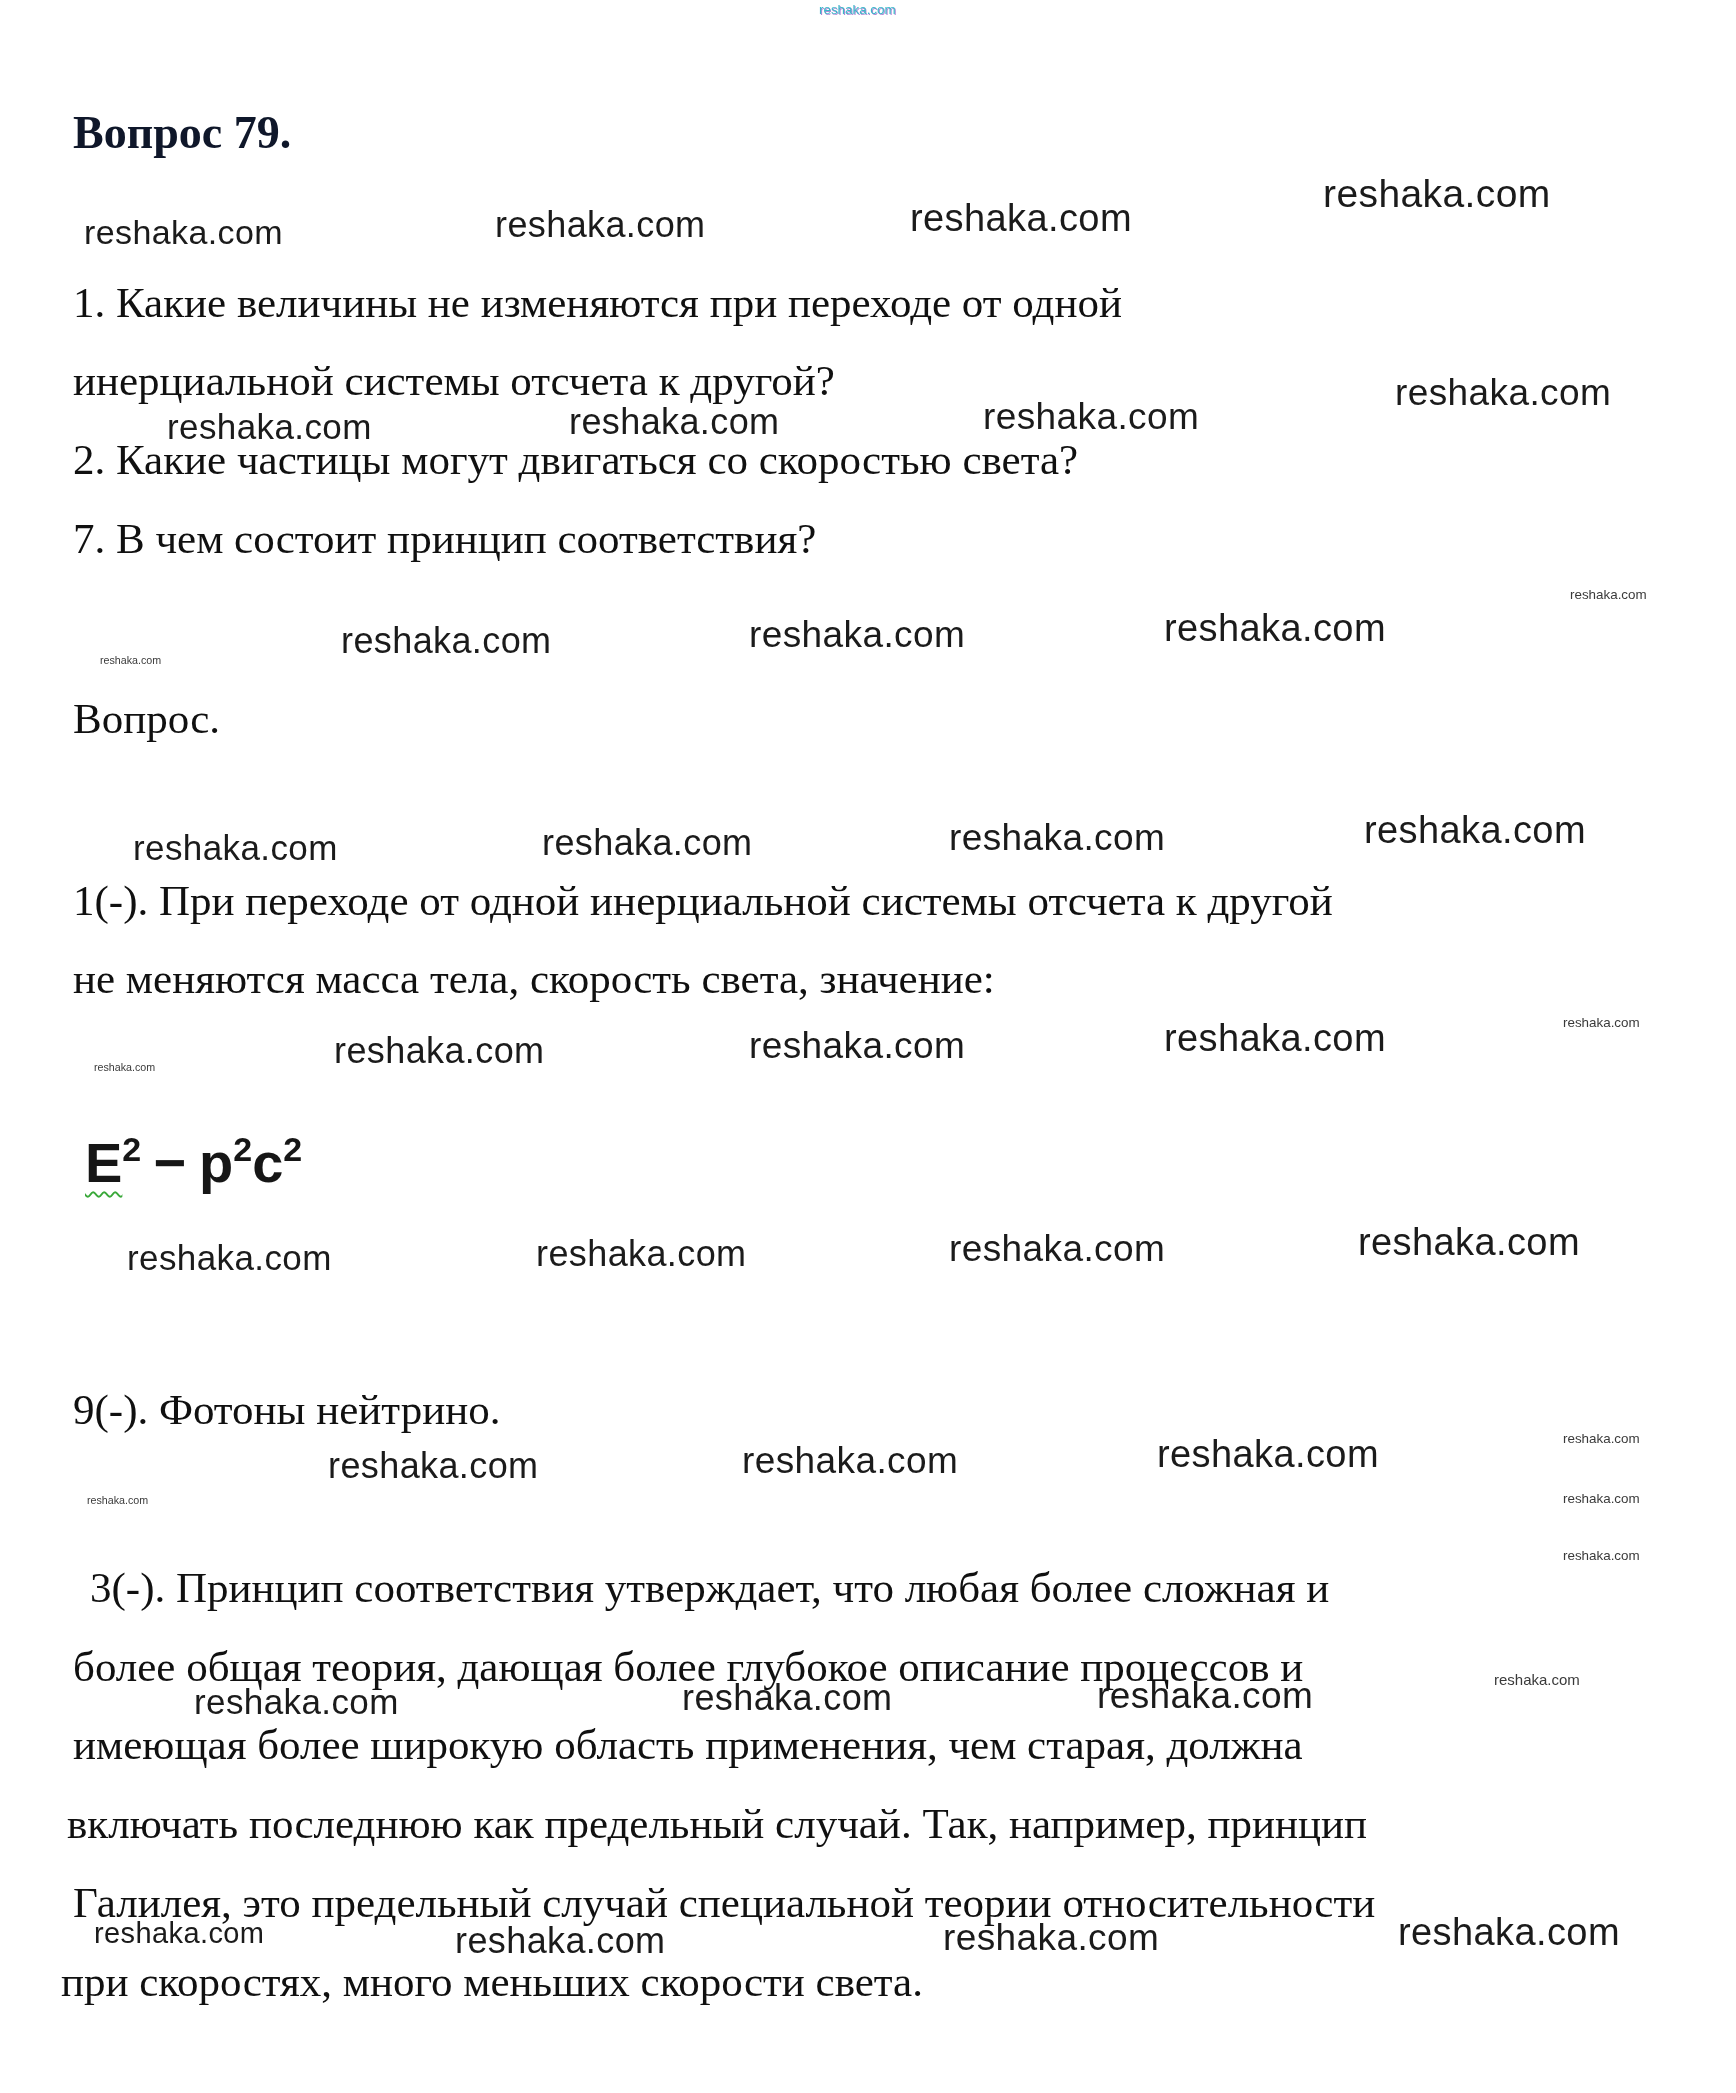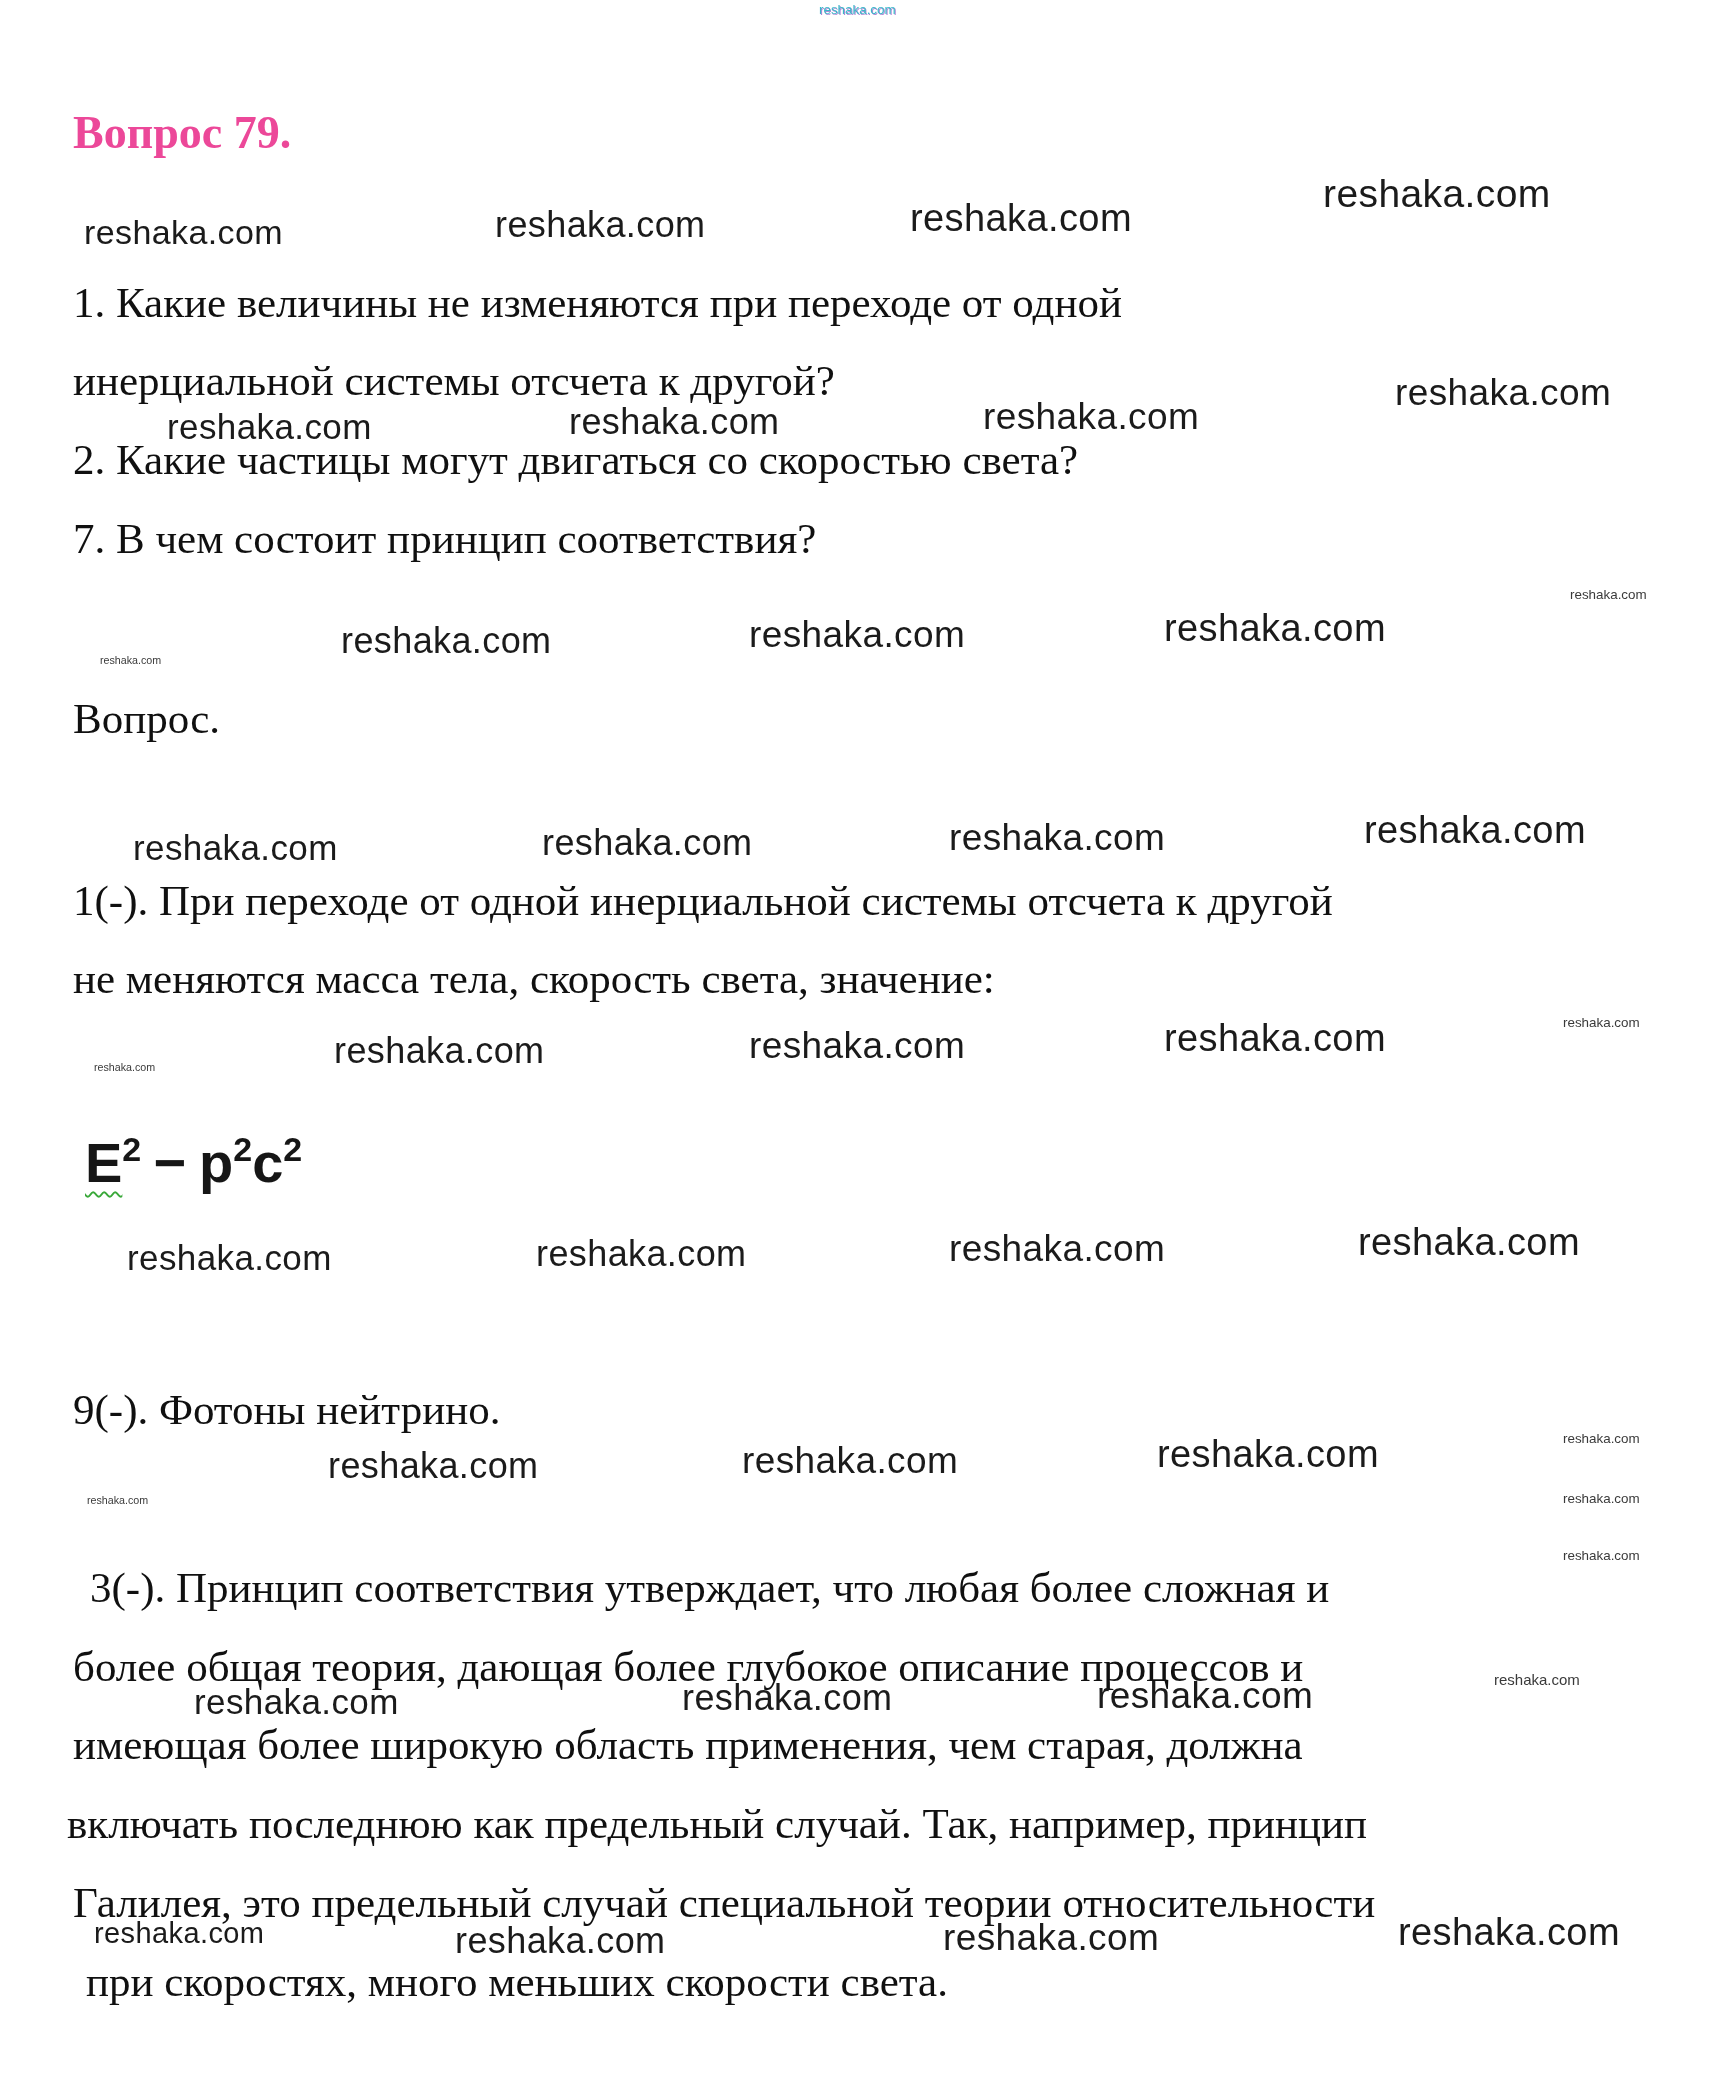--- a/index.html
+++ b/index.html
@@ -6,21 +6,21 @@
   html,body { background:#ffffff; }
   body {
     width:1737px; height:2094px; position:relative; overflow:hidden;
     font-family:"Liberation Serif", serif;
   }
   .line {
     position:absolute; white-space:nowrap;
     font-family:"Liberation Serif", serif;
     font-size:43px; color:#101010;
   }
-  .title { font-weight:bold; font-size:46px; color:#ec4899;text-align:right; }
+  .title { font-weight:bold; font-size:46px; color:#0f172a;text-align:right; }
   .wm {
     position:absolute; white-space:nowrap;
     font-family:"Liberation Sans", sans-serif;
     color:#1b1b1b; letter-spacing:0.4px;
   }
   .wm-tiny {
     position:absolute; white-space:nowrap;
     font-family:"Liberation Sans", sans-serif;
     color:#3a3a3a;
   }
@@ -121,16 +121,16 @@
 
   <div class="line" style="left:73px;top:1720px">имеющая более широкую область применения, чем старая, должна</div>
   <div class="line" style="left:67px;top:1799px">включать последнюю как предельный случай. Так, например, принцип</div>
   <div class="line" style="left:73px;top:1878px">Галилея, это предельный случай специальной теории относительности</div>
 
   <div class="wm" style="left:94px;top:1917px;font-size:29px">reshaka.com</div>
   <div class="wm" style="left:455px;top:1920px;font-size:36px">reshaka.com</div>
   <div class="wm" style="left:943px;top:1917px;font-size:37px">reshaka.com</div>
   <div class="wm" style="left:1398px;top:1911px;font-size:38px">reshaka.com</div>
 
-  <div class="line" style="left:86px;top:1957px">при скоростях, много меньших скорости света.</div>
+  <div class="line" style="left:61px;top:1957px">при скоростях, много меньших скорости света.</div>
 
 </div>
 
 
 </body></html>

